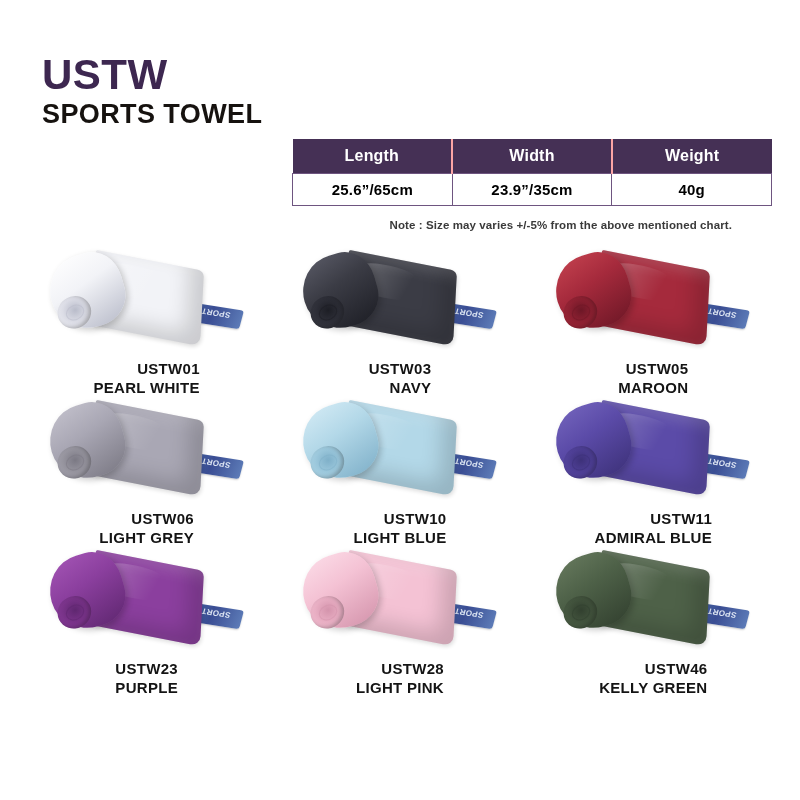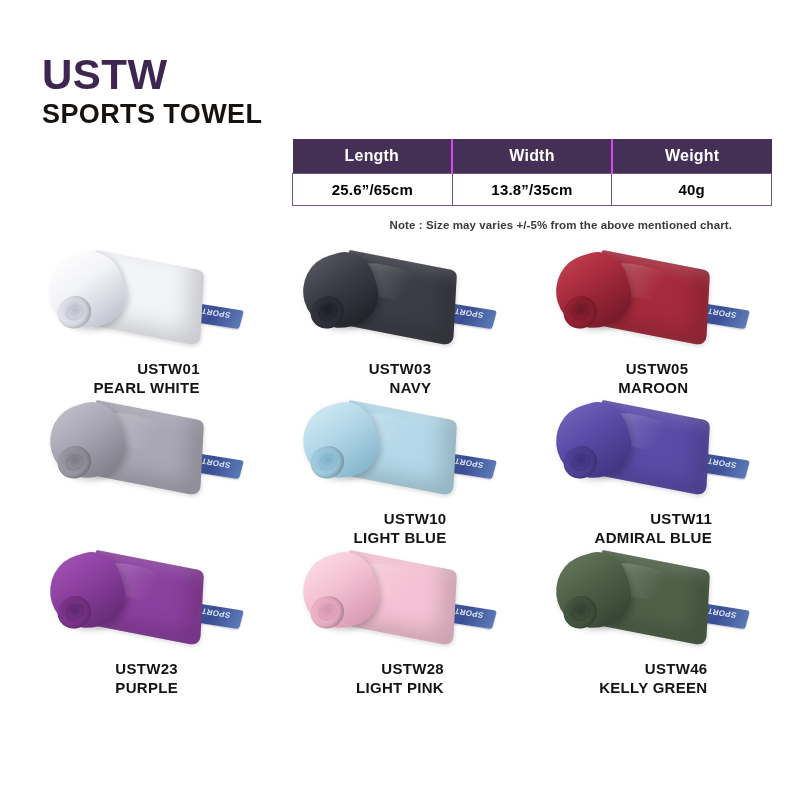--- a/index.html
+++ b/index.html
@@ -56,21 +56,21 @@
     table-layout: fixed;
   }
   #spec-table th {
     background: #453055;
     color: #ffffff;
     font-size: 16px;
     font-weight: bold;
     padding: 8px 0 8px 0;
     text-align: center;
     border-left: 2px solid #ffffff;
-    border-right: 2px solid #d946ef;
+    border-right: 2px solid #fca5a5;
     letter-spacing: 0.2px;
   }
   #spec-table th:first-child { border-left: none; }
   #spec-table th:last-child  { border-right: none; }
 
   #spec-table td {
     background: #ffffff;
     color: #000000;
     font-size: 15px;
     font-weight: bold;
@@ -254,21 +254,21 @@
       <thead>
         <tr>
           <th>Length</th>
           <th>Width</th>
           <th>Weight</th>
         </tr>
       </thead>
       <tbody>
         <tr>
           <td>25.6”/65cm</td>
-          <td>13.8”/35cm</td>
+          <td>23.9”/35cm</td>
           <td>40g</td>
         </tr>
       </tbody>
     </table>
   </div>
 
   <div id="spec-note">Note : Size may varies +/-5% from the above mentioned chart.</div>
 
   <div id="product-grid">
       <div class="product-cell">
@@ -323,20 +323,24 @@
         <div class="towel-art" style="--c-panel: #a9a7b4; --c-light: #c4c2cd; --c-mid: #97959f; --c-dark: #7b7984;">
           <div class="towel-label-fold"></div>
           <div class="towel-label">
             <span class="towel-label-text">SPORT TOWEL</span>
           </div>
           <div class="towel-panel"></div>
           <div class="towel-roll">
             <div class="towel-roll-face"></div>
           </div>
         </div>
+        <div class="product-caption">
+          <div class="product-code">USTW06</div>
+          <div class="product-name">LIGHT GREY</div>
+        </div>
       </div>
       <div class="product-cell">
         <div class="towel-art" style="--c-panel: #b3d8e8; --c-light: #d4ebf5; --c-mid: #9cc8dc; --c-dark: #7fb0c9;">
           <div class="towel-label-fold"></div>
           <div class="towel-label">
             <span class="towel-label-text">SPORT TOWEL</span>
           </div>
           <div class="towel-panel"></div>
           <div class="towel-roll">
             <div class="towel-roll-face"></div>

